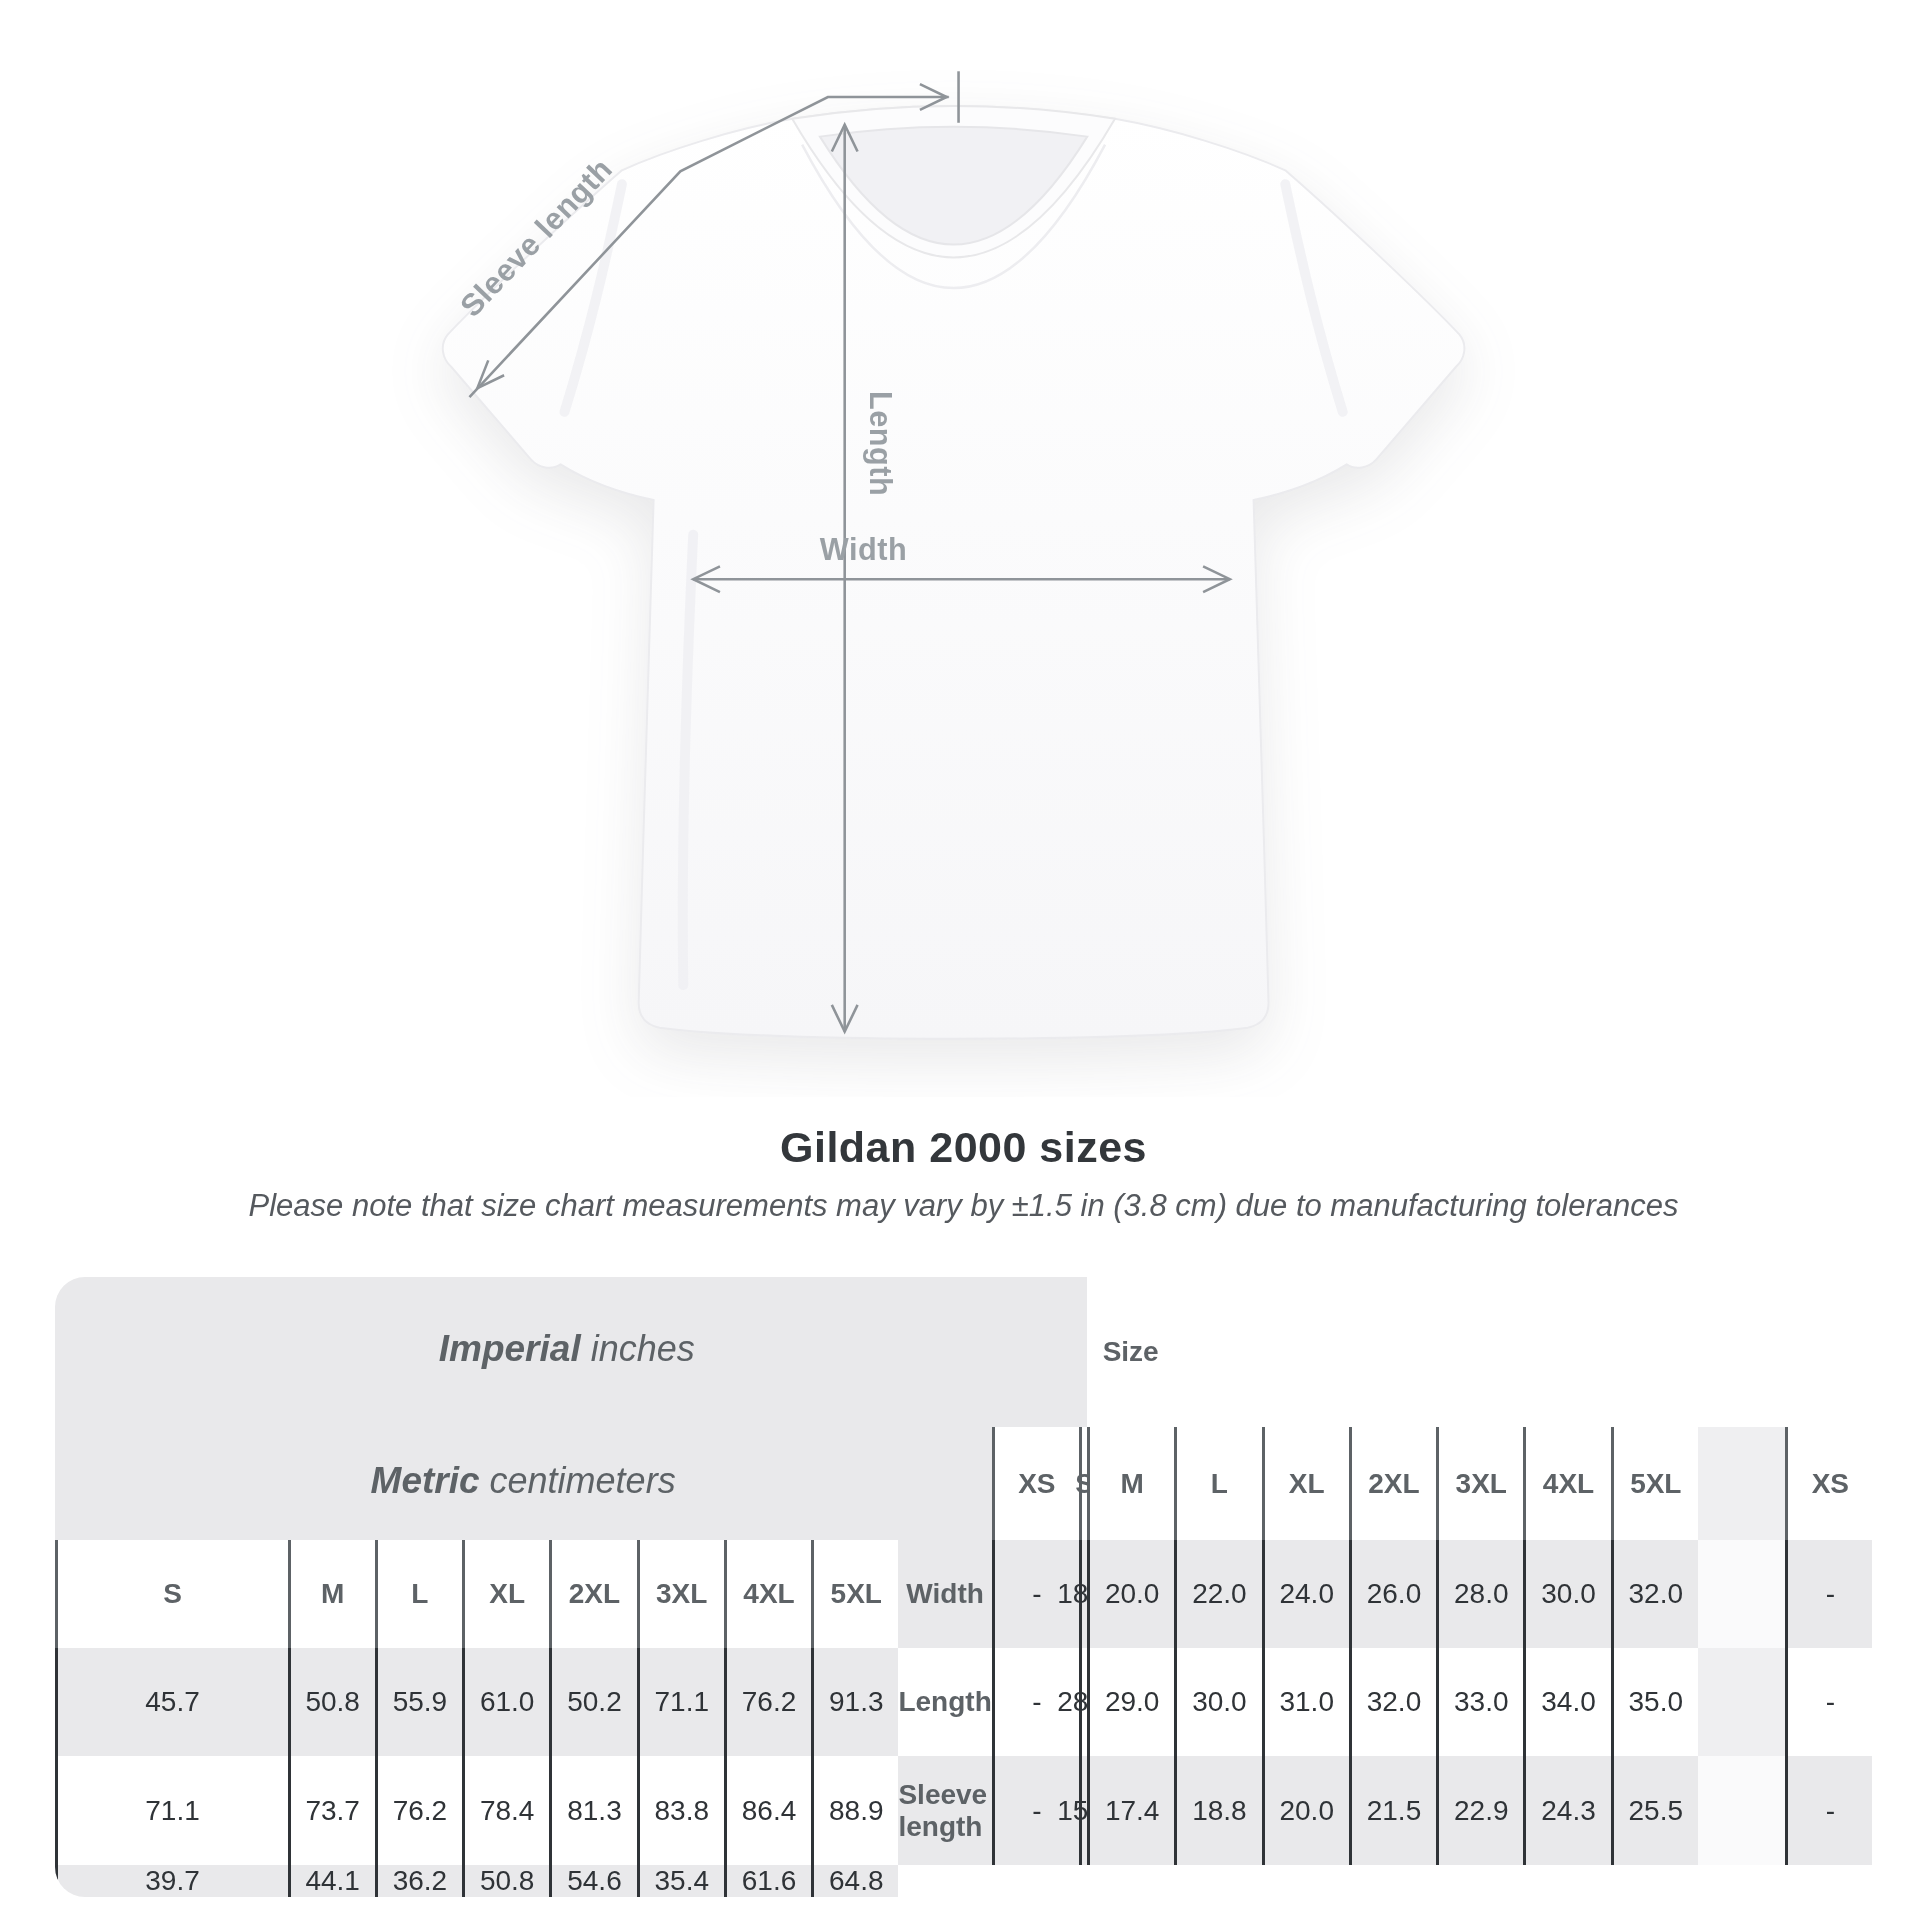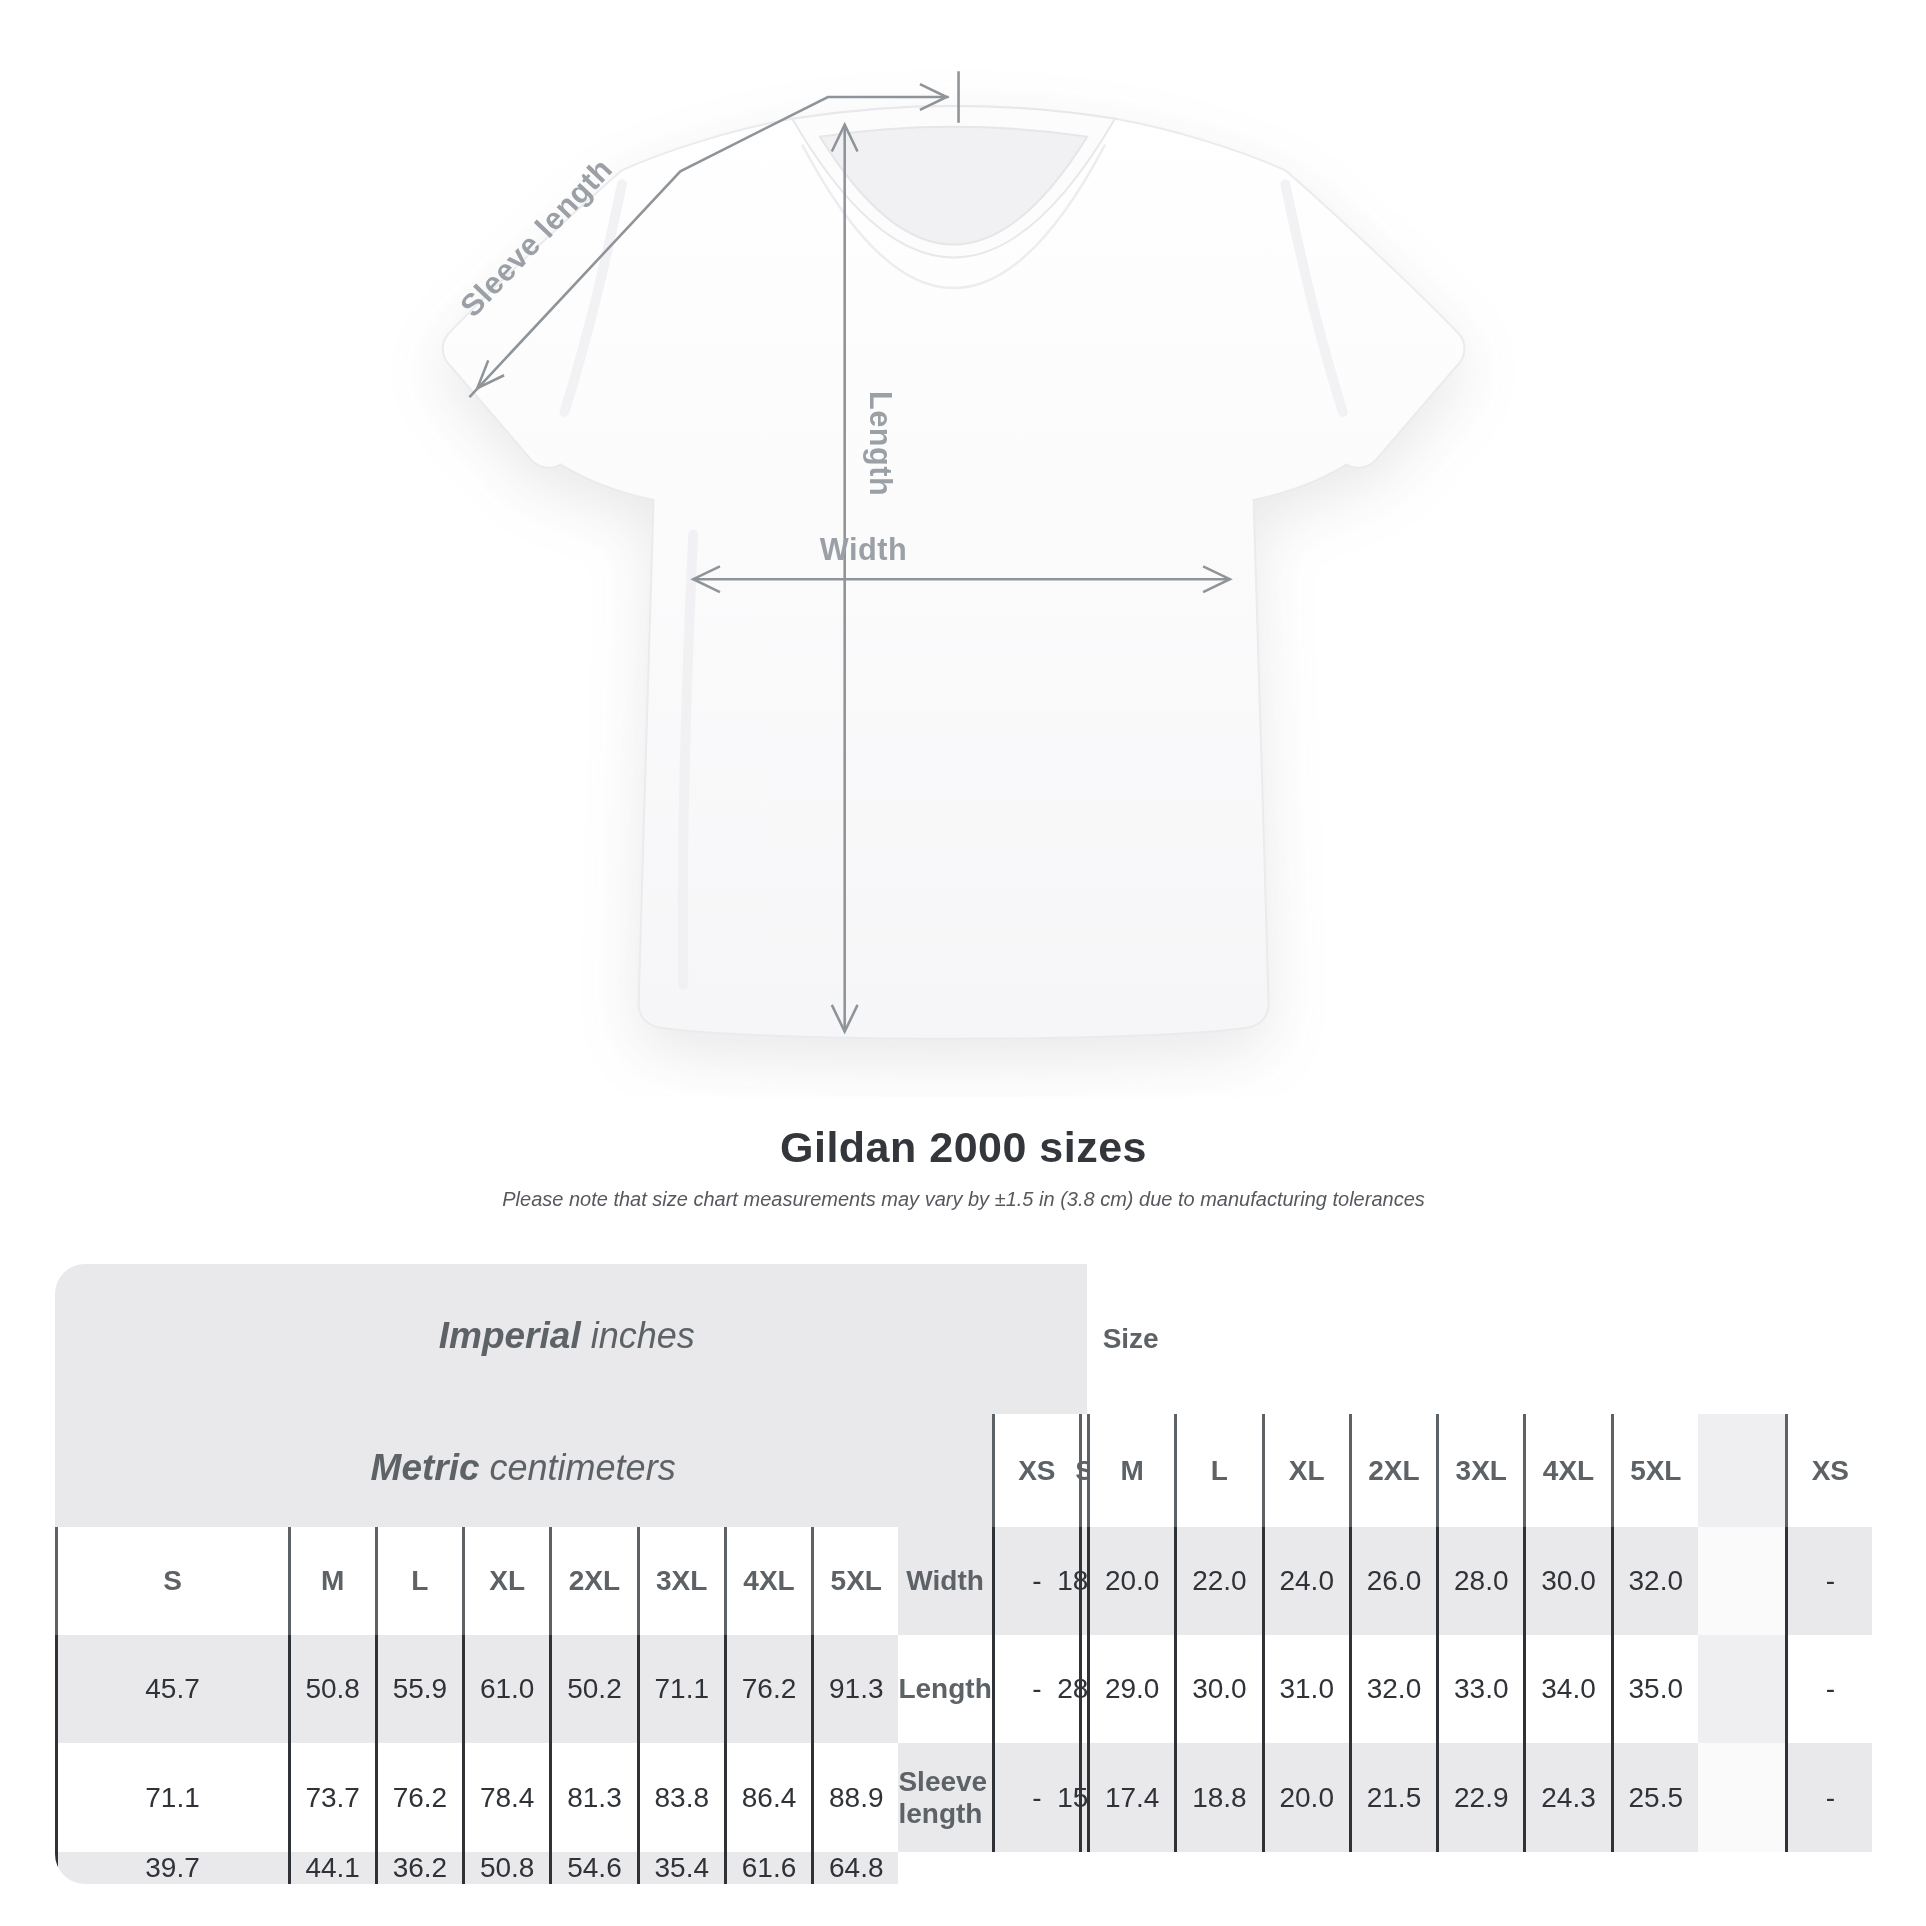--- a/index.html
+++ b/index.html
@@ -20,21 +20,21 @@
   .dim-line { fill:none; stroke:#8f9499; stroke-width:2.6; }
   .diag-label { font-family:"Liberation Sans", sans-serif; font-weight:bold; font-size:31px; fill:#9aa0a5; letter-spacing:.5px; }
 
   
   .page-title {
     margin:26px 0 0 0; text-align:center;
     font-size:43px; font-weight:bold; color:#33373b; letter-spacing:0.5px;
   }
   .page-subtitle {
     margin:16px 0 0 0; text-align:center;
-    font-size:20px; font-style:italic; color:#55595e;
+    font-size:31px; font-style:italic; color:#55595e;
   }
 
   
   #size-grid {
     display:grid;
     width:1818px;
     margin:53px auto 0 auto;
     grid-template-columns:233px repeat(9,1fr) 8px repeat(9,1fr);
     grid-template-rows:150px 113px 108px 108px 109px;
     border-radius:30px;

